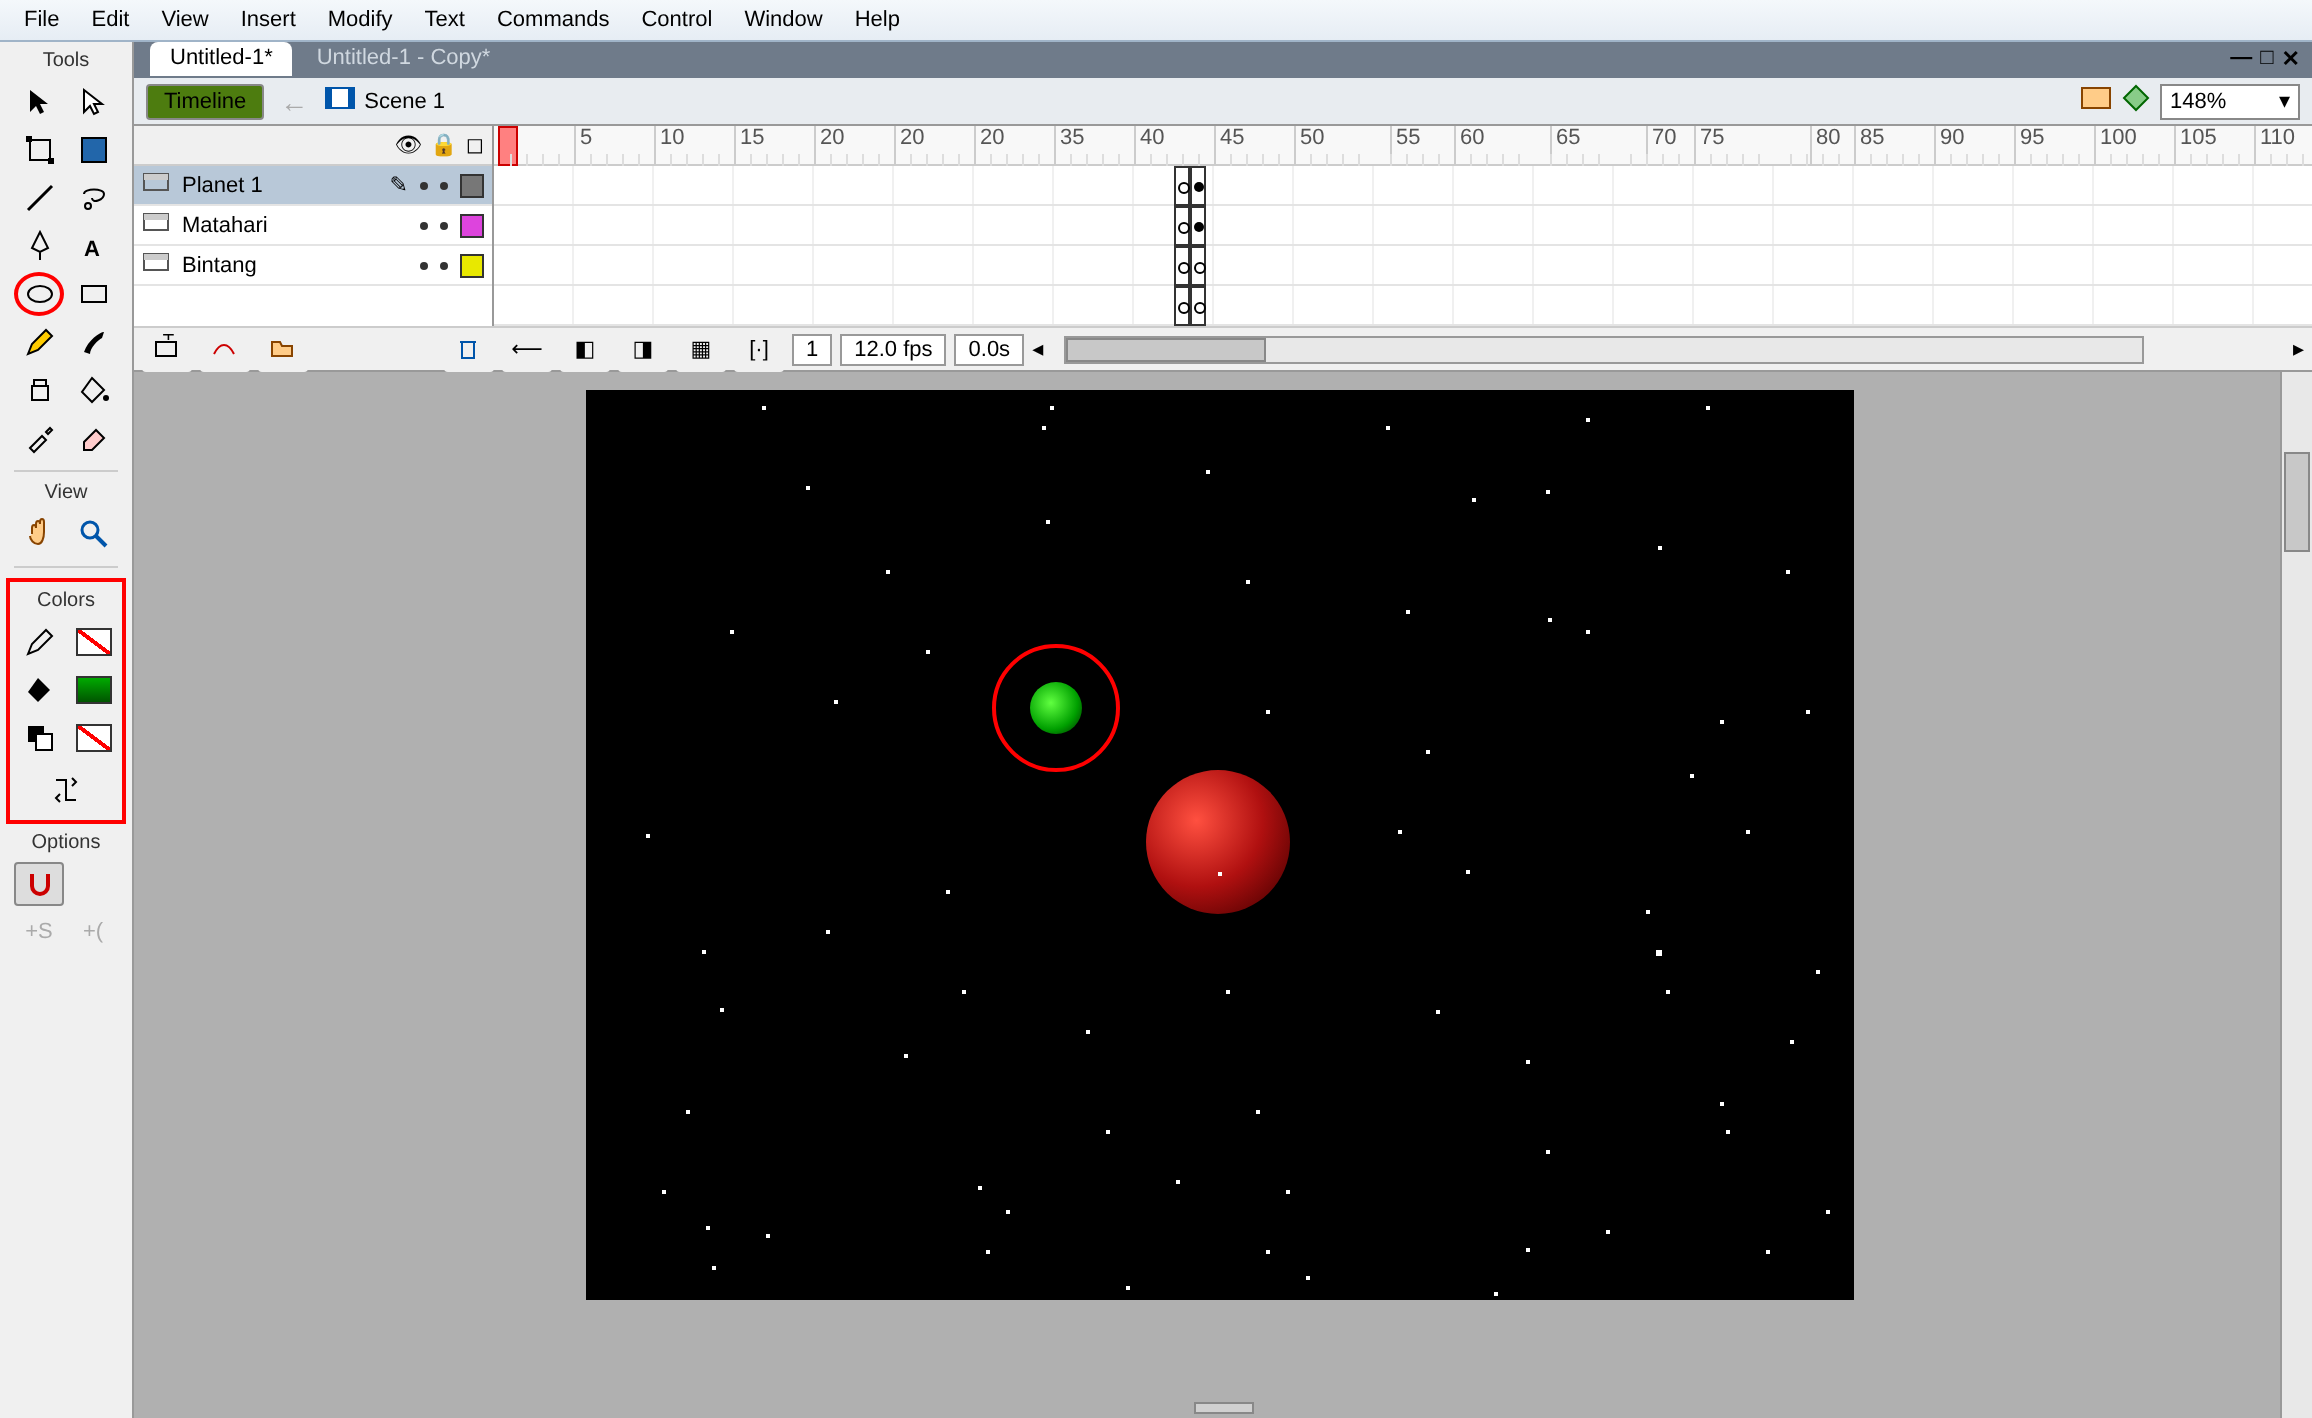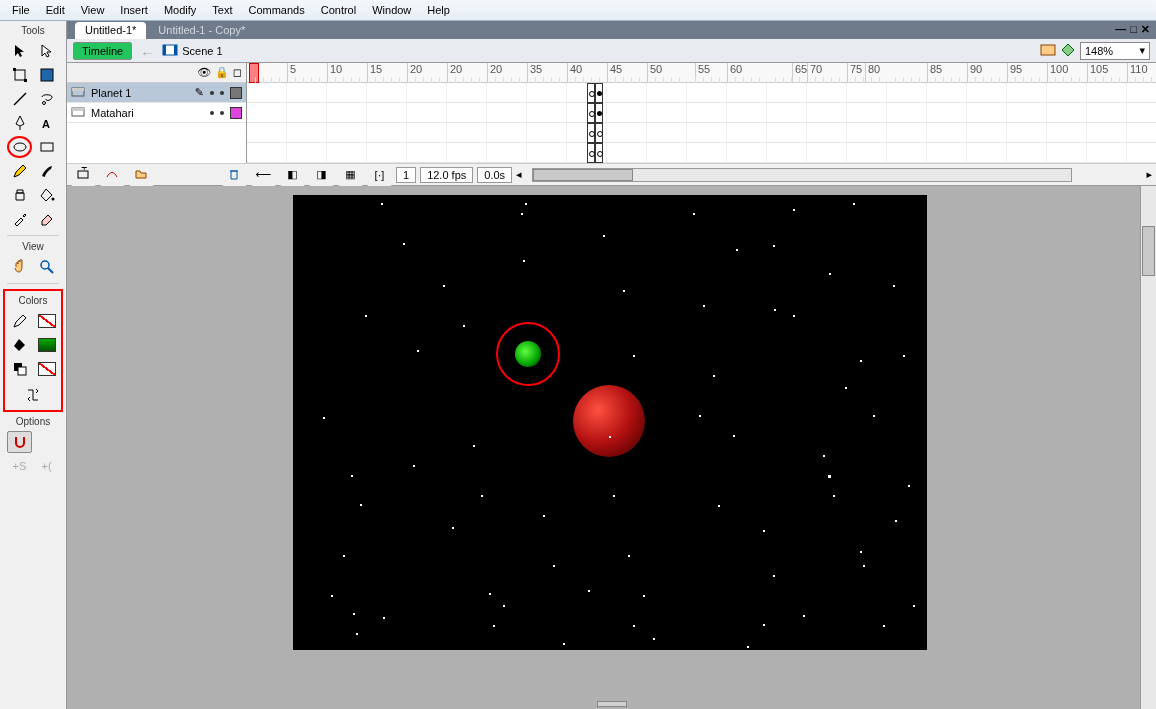--- a/index.html
+++ b/index.html
@@ -15,29 +15,29 @@
 .toolgrid { display: grid; grid-template-columns: 25px 25px; gap: 2px; padding: 2px 0; }
 .tbtn { width: 25px; height: 22px; border: 1px solid transparent; display: flex; align-items: center; justify-content: center; cursor: pointer; background: #f0f0f0; border-radius: 2px; }
 .tbtn svg { width: 16px; height: 16px; }
 .oval-highlight { border: 2px solid #ff0000; border-radius: 50%; }
 .sep { height: 1px; background: #ccc; width: 80%; margin: 3px 0; }
 .colors-box { border: 2px solid #ff0000; padding: 2px; margin: 2px; }
 .swatch { width: 18px; height: 14px; border: 1px solid #333; display: inline-block; }
 .red-diag { background: linear-gradient(to top right, #fff 0 45%, red 45% 55%, #fff 55% 100%); }
 
 .main { flex: 1; display: flex; flex-direction: column; background: #b0b0b0; }
-.tabs { height: 18px; background: #6f7b8a; display: flex; align-items: center; padding-left: 8px; position: relative; }
+.tabs { height: 18px; background: #6f7b8a; display: flex; align-items: flex-start; padding-left: 8px; position: relative; }
 .tab { height: 17px; padding: 2px 10px; font-size: 11px; border-radius: 4px 4px 0 0; margin-right: 2px; cursor: pointer; }
 .tab.active { background: #fff; color: #000; }
 .tab.inactive { background: #6f7b8a; color: #d0d8e0; }
 .winbtns { position: absolute; right: 6px; top: 2px; display: flex; gap: 4px; color: #000; font-weight: bold; font-size: 12px; }
 .winbtns span { cursor: pointer; }
 
 .docheader { height: 24px; background: #e8ecf0; border-bottom: 1px solid #999; display: flex; align-items: center; padding: 0 6px; gap: 8px; }
-.tl-btn { border: 1px solid #888; background: #22c55e; padding: 2px 8px; border-radius: 2px; cursor: pointer; text-align: center; }
+.tl-btn { border: 1px solid #888; background: #4d7c0f; padding: 2px 8px; border-radius: 2px; cursor: pointer; text-align: center; }
 .scene-label { display: flex; align-items: center; gap: 4px; }
 .zoom-box { margin-left: auto; display: flex; align-items: center; gap: 4px; }
 .zoom-input { width: 70px; height: 18px; border: 1px solid #888; background: #fff; padding: 0 4px; display: flex; align-items: center; justify-content: space-between; }
 
 .timeline { background: #fff; border-bottom: 1px solid #999; display: flex; flex-direction: column; }
 .tl-top { display: flex; }
 .layers { width: 180px; border-right: 1px solid #999; }
 .layerhead { height: 20px; border-bottom: 1px solid #ccc; background: #f0f0f0; display: flex; align-items: center; justify-content: flex-end; padding-right: 4px; gap: 4px; }
 .layer { height: 20px; border-bottom: 1px solid #e4e4e4; display: flex; align-items: center; padding: 0 4px; gap: 6px; }
 .layer.sel { background: #b8c8d8; }
@@ -309,20 +309,32 @@
                 <span><svg width="14" height="12">
                     <rect x="1" y="2" width="12" height="8" fill="none" stroke="#555"></rect>
                     <rect x="1" y="2" width="12" height="3" fill="#ccc"></rect>
                   </svg></span>
                 <span class="lname">Matahari</span>
                 <span class="dots">
                   <span class="dot"></span>
                   <span class="dot"></span>
                 </span>
                 <span class="colorsq" style="background:#dd44dd"></span>
+              </div>
+              <div class="layer">
+                <span><svg width="14" height="12">
+                    <rect x="1" y="2" width="12" height="8" fill="none" stroke="#555"></rect>
+                    <rect x="1" y="2" width="12" height="3" fill="#ccc"></rect>
+                  </svg></span>
+                <span class="lname">Bintang</span>
+                <span class="dots">
+                  <span class="dot"></span>
+                  <span class="dot"></span>
+                </span>
+                <span class="colorsq" style="background:#e8e800"></span>
               </div>
             </div>
         </div>
         <div class="frames">
           <div class="ruler" id="ruler">
             <div class="playhead"></div>
           <div class="minor" style="left: 8px;"></div>
               <div class="minor" style="left: 16px;"></div>
               <div class="minor" style="left: 24px;"></div>
               <div class="minor" style="left: 32px;"></div>
@@ -379,36 +391,36 @@
               <div class="tick" style="left: 448px;">55</div>
               <div class="minor" style="left: 448px;"></div>
               <div class="minor" style="left: 456px;"></div>
               <div class="minor" style="left: 464px;"></div>
               <div class="minor" style="left: 472px;"></div>
               <div class="tick" style="left: 480px;">60</div>
               <div class="minor" style="left: 488px;"></div>
               <div class="minor" style="left: 496px;"></div>
               <div class="minor" style="left: 504px;"></div>
               <div class="minor" style="left: 512px;"></div>
-              <div class="tick" style="left: 545px;">65</div>
+              <div class="tick" style="left: 528px;">65</div>
               <div class="minor" style="left: 528px;"></div>
               <div class="minor" style="left: 536px;"></div>
               <div class="minor" style="left: 544px;"></div>
               <div class="minor" style="left: 552px;"></div>
-              <div class="tick" style="left: 560px;">70</div>
+              <div class="tick" style="left: 576px;">70</div>
               <div class="minor" style="left: 568px;"></div>
               <div class="minor" style="left: 576px;"></div>
               <div class="minor" style="left: 584px;"></div>
               <div class="minor" style="left: 592px;"></div>
               <div class="tick" style="left: 600px;">75</div>
               <div class="minor" style="left: 608px;"></div>
               <div class="minor" style="left: 616px;"></div>
               <div class="minor" style="left: 624px;"></div>
               <div class="minor" style="left: 632px;"></div>
-              <div class="tick" style="left: 618px; text-align: center;">80</div>
+              <div class="tick" style="left: 658px; text-align: center;">80</div>
               <div class="minor" style="left: 648px;"></div>
               <div class="minor" style="left: 656px;"></div>
               <div class="minor" style="left: 664px;"></div>
               <div class="minor" style="left: 672px;"></div>
               <div class="tick" style="left: 680px;">85</div>
               <div class="minor" style="left: 688px;"></div>
               <div class="minor" style="left: 696px;"></div>
               <div class="minor" style="left: 704px;"></div>
               <div class="minor" style="left: 712px;"></div>
               <div class="tick" style="left: 720px;">90</div>

